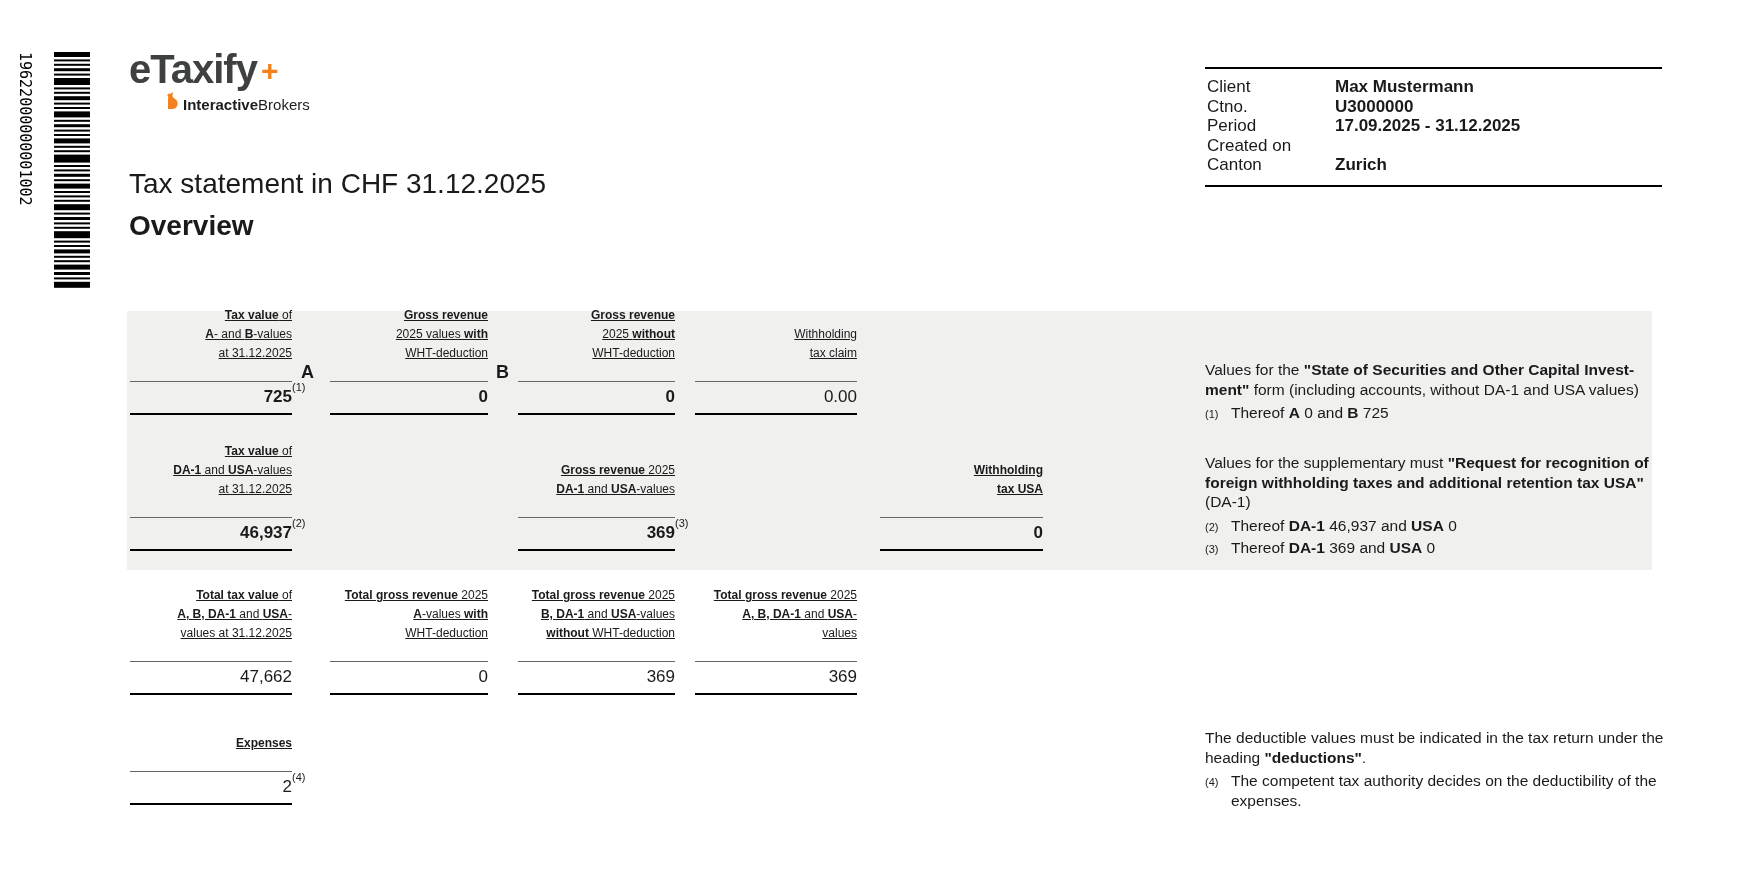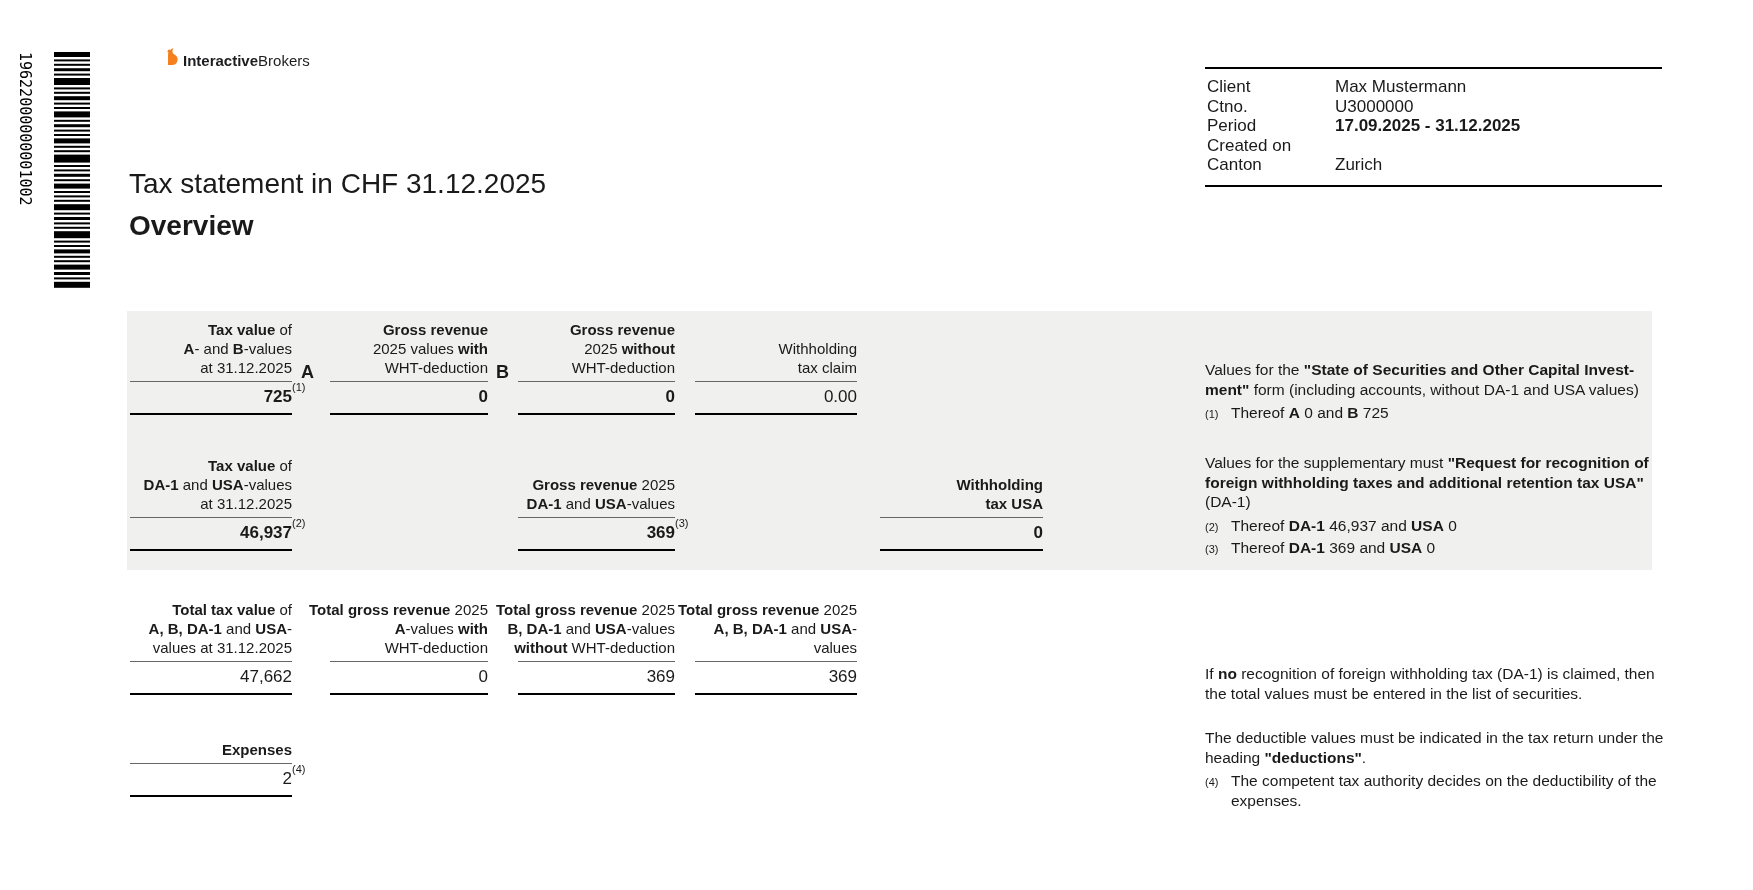--- a/index.html
+++ b/index.html
@@ -23,36 +23,36 @@
   .logo-sub { margin-left:37px; margin-top:0px; display:flex; align-items:flex-end; gap:4px; }
   .logo-sub .txt { font-size:15px; color:#1d1d1f; }
   .logo-sub .txt .b { font-weight:bold; }
   
   .client-box {
     position:absolute; left:1205px; top:67px; width:457px;
     border-top:2px solid #000; border-bottom:2px solid #000; padding:8px 0 10px 2px;
   }
   .ci-row { display:flex; font-size:17px; line-height:19.5px; }
   .ci-label { width:128px; }
-  .ci-value { flex:1; }
+  .ci-value { flex:1;font-weight:bold; }
   .ci-bold { font-weight:bold; }
   
   .title    { position:absolute; left:129px; top:168px; font-size:28px; font-weight:normal; }
   .subtitle { position:absolute; left:129px; top:210px; font-size:28px; font-weight:bold; }
   
   .gray-panel { position:absolute; left:127px; top:311px; width:1525px; height:259px; background:#f0f0ef; }
   
   .col { position:absolute; }
   .hdr {
     display:flex; flex-direction:column; justify-content:flex-end;
     height:62px; border-bottom:1px solid #666; padding-bottom:4px;
   }
-  .hdr-small { height:22px; }
+  .hdr-small { height:22px;margin-top:8px; }
   .hline { position:relative; height:19px; }
-  .hline > span { position:absolute; right:0; bottom:1px; white-space:nowrap; font-size:15px; }
+  .hline > span { position:absolute; right:0; bottom:17px; white-space:nowrap; font-size:12px;text-decoration:underline; }
   .val { position:relative; height:33px; border-bottom:2px solid #000; }
   .vtext { position:absolute; right:0; bottom:6px; font-size:17px; white-space:nowrap; }
   .val.bold .vtext { font-weight:bold; }
   .vsup { position:absolute; left:100%; top:-6px; font-size:11px; font-weight:normal; letter-spacing:0; }
   .ab-label { position:absolute; font-size:18px; font-weight:bold; }
   .bseg { font-weight:bold; }
   
   .note { position:absolute; width:470px; font-size:15.5px; line-height:19.5px; }
   .footnote { display:flex; margin-top:4px; }
   .fn-num { font-size:11px; width:26px; padding-top:2px; flex:none; }
@@ -106,20 +106,21 @@
         <rect x="0" y="203.8" width="36" height="2"></rect>
         <rect x="0" y="208.2" width="36" height="2"></rect>
         <rect x="0" y="212.6" width="36" height="5"></rect>
         <rect x="0" y="220.0" width="36" height="3"></rect>
         <rect x="0" y="225.4" width="36" height="2"></rect>
         <rect x="0" y="229.8" width="36" height="6"></rect>
       </svg>
   </div>
 
   <div class="logo">
+    <div class="logo-main"><span>eTaxify</span><span class="logo-plus">+</span></div>
     <div class="logo-sub">
       <span>
         <svg width="13" height="17" viewBox="0 0 13 17">
             <path d="M2 17 L2 7 Q2 2 7.5 0 Q5 4 8 6.2 Q12.5 8.4 11.4 13 Q10.4 17 6 17 Z" fill="#f4801e"></path>
             <circle cx="3.2" cy="3.2" r="1.6" fill="#f4801e"></circle>
           </svg>
       </span>
       <span class="txt"><span class="b">Interactive</span><span>Brokers</span></span>
     </div>
   </div>
@@ -347,23 +348,20 @@
     <div class="footnote">
       <span class="fn-num">(2)</span>
       <span class="fn-body"><span>Thereof </span><span class="bseg">DA-1</span><span> 46,937 and </span><span class="bseg">USA</span><span> 0</span></span>
     </div>
     <div class="footnote" style="margin-top:1px;">
       <span class="fn-num">(3)</span>
       <span class="fn-body"><span>Thereof </span><span class="bseg">DA-1</span><span> 369 and </span><span class="bseg">USA</span><span> 0</span></span>
     </div>
   </div>
 
-  <div class="note" style="left:1205px; top:664px;">
-    <div><span>If </span><span class="bseg">no</span><span> recognition of foreign withholding tax (DA-1) is claimed, then the total values must be entered in the list of securities.</span></div>
-  </div>
 
   <div class="note" style="left:1205px; top:728px;">
     <div><span>The deductible values must be indicated in the tax return under the heading </span><span class="bseg">"deductions"</span><span>.</span></div>
     <div class="footnote">
       <span class="fn-num">(4)</span>
       <span class="fn-body"><span>The competent tax authority decides on the deductibility of the expenses.</span></span>
     </div>
   </div>
 
 </div>

